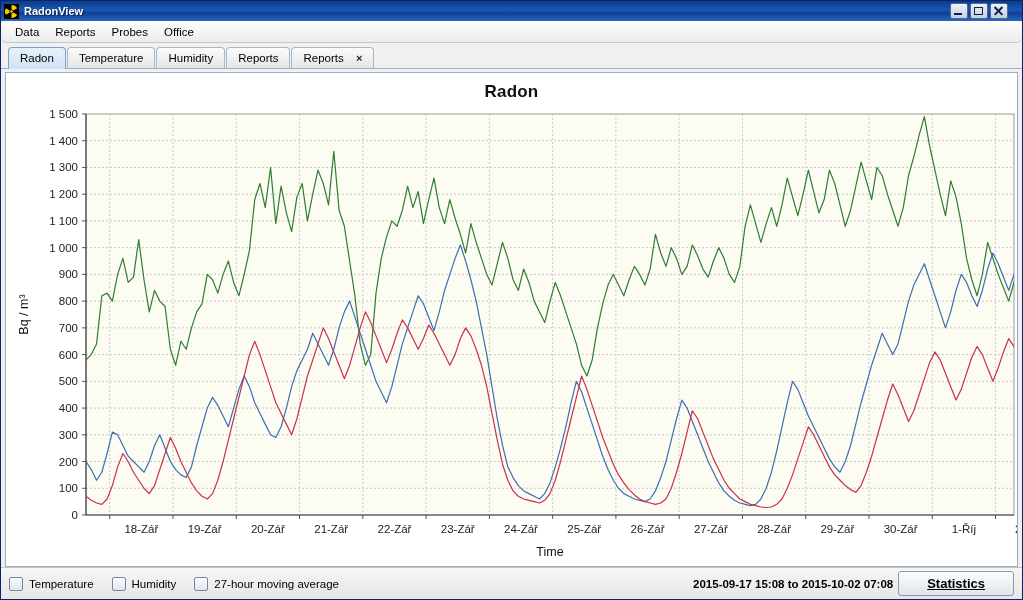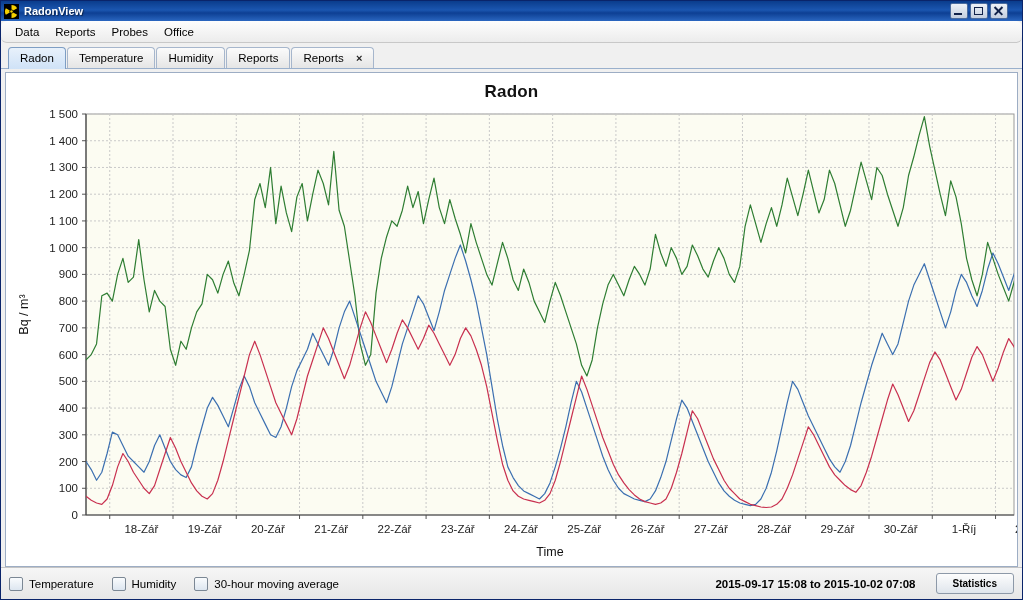--- a/index.html
+++ b/index.html
@@ -168,31 +168,32 @@
     border: 1px solid #7b8794;
     background: linear-gradient(to bottom,#f9fbfd,#dde6f0);
     border-radius: 2px;
     margin-right: 6px;
     flex: 0 0 auto;
   }
   .chk-label { font-size: 11.5px; color: #000; }
   .spacer { flex: 1 1 auto; }
   .range-text {
     font-size: 11.5px; color: #000; font-weight: bold;
-    margin-right: 20px; white-space: nowrap;
+    margin-right: 5px; white-space: nowrap;
   }
   .stats-btn {
-    font-size: 10px;
+    font-size: 13px;
     font-weight: bold;
-    padding: 4px 16px;
+    padding: 4px 28px;
     border: 1px solid #8d99a8;
     border-radius: 3px;
     background: linear-gradient(to bottom,#fdfdfd,#dfe5ec);
     cursor: pointer;
     color: #000;
+    text-decoration: underline;
   }
 
   text { font-family: "Liberation Sans", sans-serif; }
 </style>
 </head>
 <body>
 
 <div class="window">
 
   <div class="titlebar">
@@ -378,19 +379,19 @@
     <div class="chk-wrap">
       <span class="chk-box"></span>
       <span class="chk-label">Temperature</span>
     </div>
     <div class="chk-wrap">
       <span class="chk-box"></span>
       <span class="chk-label">Humidity</span>
     </div>
     <div class="chk-wrap">
       <span class="chk-box"></span>
-      <span class="chk-label">30-hour moving average</span>
+      <span class="chk-label">27-hour moving average</span>
     </div>
     <div class="spacer"></div>
     <div class="range-text">2015-09-17 15:08 to 2015-10-02 07:08</div>
     <div class="stats-btn">Statistics</div>
   </div>
 </div>
 
 </body></html>

